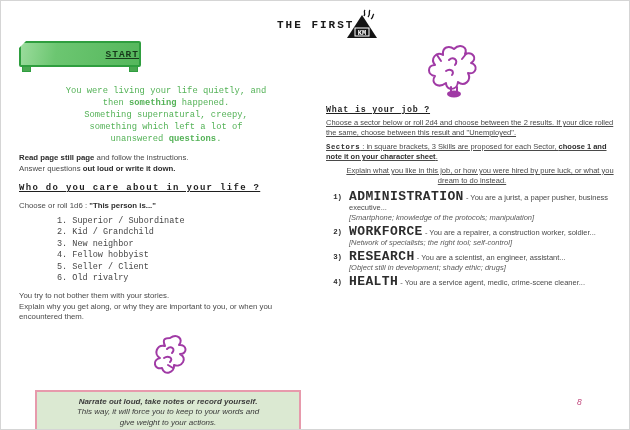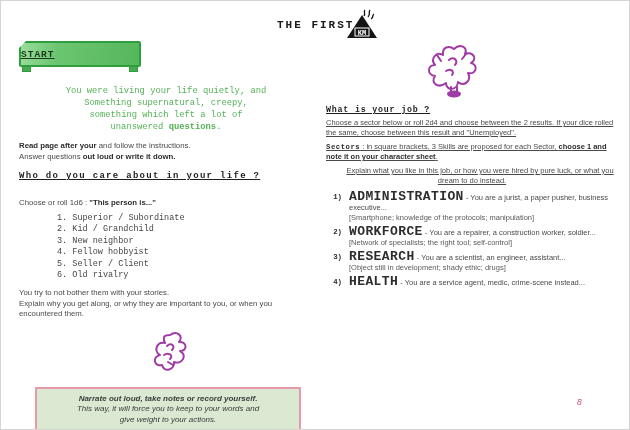--- a/index.html
+++ b/index.html
@@ -24,21 +24,21 @@
   .col-left  { position:absolute; left:18px;  top:40px; width:294px; }
   .col-right { position:absolute; left:325px; top:40px; width:292px; }
 
   
   .tab-wrap { position:relative; width:124px; height:32px; }
   .start-tab {
     position:absolute; left:0; top:0; width:122px; height:26px;
     background:linear-gradient(100deg,#9bdc9c 0%,#6cc671 30%,#55b75c 100%);
     border:2px solid #2f9e3f; border-radius:2px;
     clip-path:polygon(7px 0, 100% 0, 100% 100%, 0 100%, 0 7px);
-    display:flex; align-items:center; justify-content:flex-start;
+    display:flex; align-items:center; justify-content:flex-end;
   }
   .start-tab .label {
     font-family:"Liberation Mono", monospace; font-weight:700;
     font-size:9.5px; letter-spacing:1px; color:#17381a;
     text-decoration:underline;
   }
   .tab-foot { position:absolute; top:25px; width:9px; height:6px; background:#4aa851; border:1px solid #2f9e3f; }
   .tab-foot.l { left:3px; } .tab-foot.r { left:110px; }
 
   
@@ -47,21 +47,21 @@
     font-family:"Liberation Mono", monospace;
     font-size:8.8px; line-height:12px; color:#54b257;
   }
   .instructions { margin-top:7px; font-size:7.8px; line-height:11px; color:#4a4a4a; }
   .instructions b { color:#2d2d2d; }
   .mono-heading {
     margin-top:9px; font-family:"Liberation Mono", monospace; font-weight:700;
     font-size:9px; letter-spacing:1.3px; color:#1f1f1f;
     text-decoration:underline; white-space:nowrap;
   }
-  .care-sub { margin-top:17px; font-size:7.8px; color:#4a4a4a; }
+  .care-sub { margin-top:8px; font-size:7.8px; color:#4a4a4a; }
   .care-sub b { color:#2d2d2d; }
   .care-list {
     margin:6px 0 0 38px; font-family:"Liberation Mono", monospace;
     font-size:8.5px; line-height:11.4px; color:#474747;
   }
   .care-note { margin-top:7px; font-size:7.8px; line-height:10.5px; color:#4a4a4a; }
   .doodle1 { margin:9px 0 0 132px; }
   .note-box {
     margin:6px 0 0 16px; width:266px; padding:5px 8px 6px 8px;
     background:#dbe9d2; border:2px solid #e79aac;
@@ -84,21 +84,21 @@
   .job { display:flex; margin-top:4px; }
   .jnum {
     min-width:20px; padding-right:4px; text-align:right; flex:0 0 auto;
     font-family:"Liberation Mono", monospace; font-weight:700;
     font-size:7.4px; color:#2d2d2d; line-height:10px;
   }
   .job.double .jnum { font-style:italic; min-width:30px; }
   .jbody { font-size:7.5px; line-height:10px; color:#4a4a4a; padding-left:3px; }
   .jname { font-family:"Liberation Mono", monospace; font-weight:700; font-size:13px; letter-spacing:0.4px; color:#2d2d2d; }
   .jsep { white-space:pre; }
-  .jskills { color:#5a5a5a; }
+  .jskills { font-style:italic; color:#5a5a5a; }
 
   .page-num {
     position:absolute; left:576px; top:396px;
     font-size:8.5px; font-style:italic; color:#c2497e;
   }
 
   svg .scribble { fill:none; stroke:#a03aa5; stroke-width:2; stroke-linecap:round; stroke-linejoin:round; }
   svg .scribble-fill { fill:#a03aa5; }
 </style>
 </head>
@@ -123,27 +123,28 @@
     <div class="tab-wrap">
       <div class="start-tab">
         <span class="label">START</span>
       </div>
       <div class="tab-foot l"></div>
       <div class="tab-foot r"></div>
     </div>
 
     <div class="intro">
       <div>You were living your life quietly, and</div>
+      <div><span>then </span><b>something</b><span> happened.</span></div>
       <div>Something supernatural, creepy,</div>
       <div>something which left a lot of</div>
       <div><span>unanswered </span><b>questions</b><span>.</span></div>
     </div>
 
     <div class="instructions">
-      <div><b>Read page after your</b><span> and follow the instructions.</span></div>
+      <div><b>Read page still page</b><span> and follow the instructions.</span></div>
       <div><span>Answer questions </span><b>out loud or write it down.</b></div>
     </div>
 
     <div class="mono-heading">Who do you care about in your life ?</div>
 
     <div class="care-sub">
       <span>Choose or roll 1d6 : </span><b>"This person is..."</b>
     </div>
 
     <div class="care-list">
@@ -218,21 +219,21 @@
         <span class="jnum">3)</span>
         <div class="jbody">
           <span class="jname">RESEARCH</span><span class="jsep"> - </span><span>You are a scientist, an engineer, assistant...</span>
           <div class="jskills">[Object still in development; shady ethic; drugs]</div>
         </div>
       </div>
 
       <div class="job">
         <span class="jnum">4)</span>
         <div class="jbody">
-          <span class="jname">HEALTH</span><span class="jsep"> - </span><span>You are a service agent, medic, crime-scene instead...</span>
+          <span class="jname">HEALTH</span><span class="jsep"> - </span><span>You are a service agent, medic, crime-scene cleaner...</span>
         </div>
       </div>
 
 
     </div>
   </div>
 
   <div class="page-num">8</div>
 
 </div>

